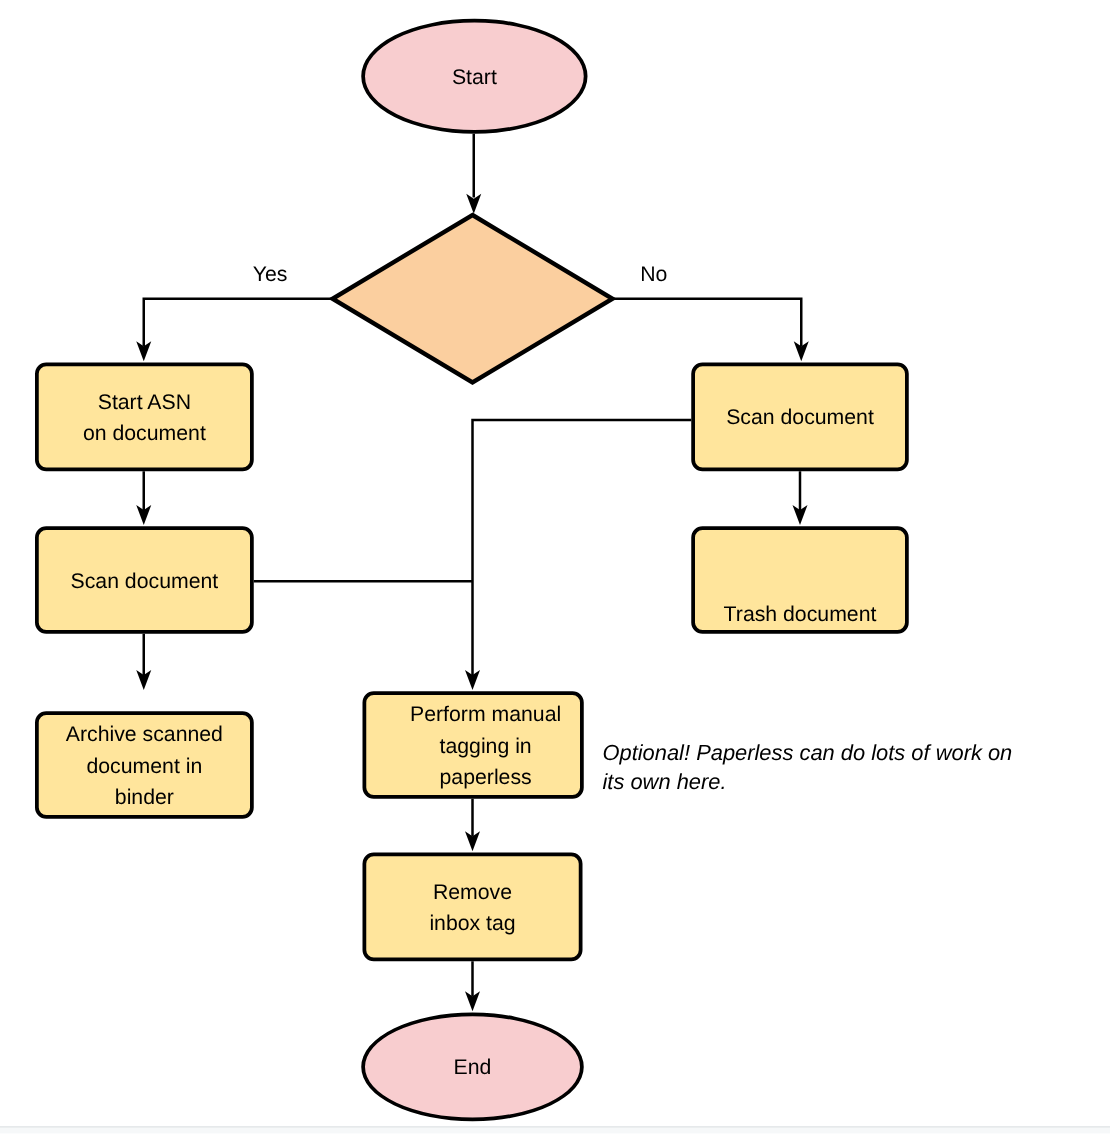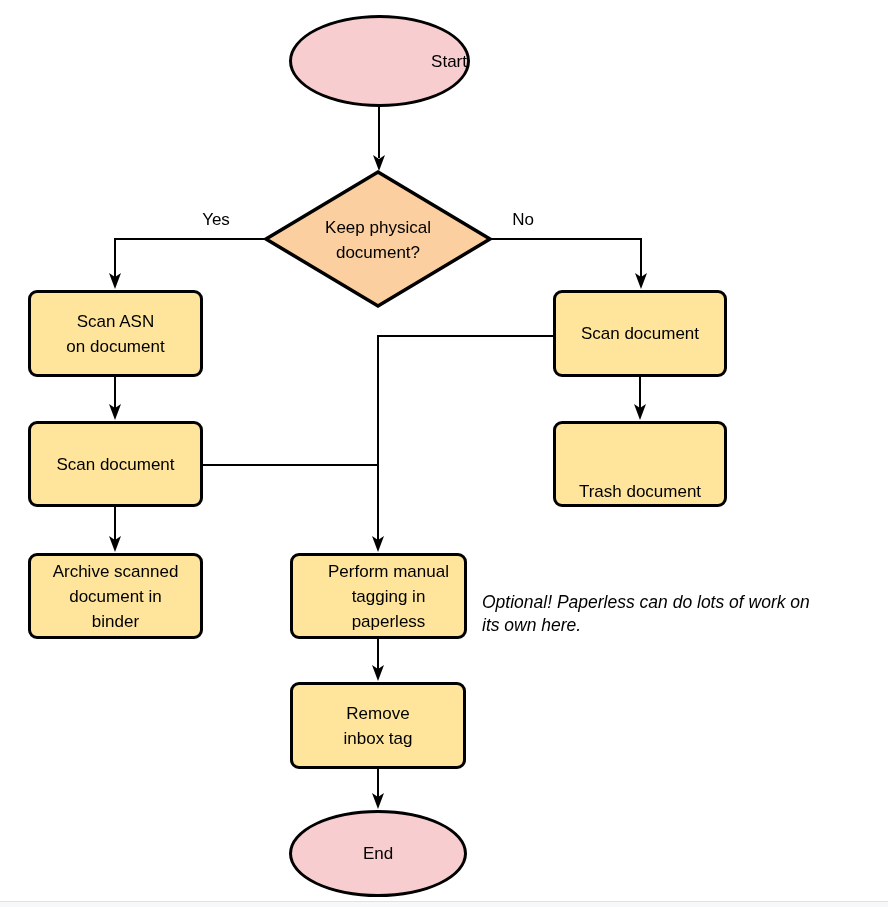--- a/index.html
+++ b/index.html
@@ -122,48 +122,44 @@
       <path class="edge-line" d="M378 639 V669"></path>
       <path class="arrowhead" d="M378 681 L372 665 L378 669 L384 665 Z"></path>
     </g>
 
     <g>
       <path class="edge-line" d="M378 769 V797"></path>
       <path class="arrowhead" d="M378 809 L372 793 L378 797 L384 793 Z"></path>
     </g>
   </svg>
 
-  <div class="node terminator" style="left:289px; top:15px; width:181px; height:92px;justify-content:flex-end;">
+  <div class="node terminator" style="left:289px; top:15px; width:181px; height:92px;">
     <div>
       <span class="line">Start</span>
     </div>
   </div>
 
-  <div class="decision-label" style="left:266px; top:215px; width:224px;">
-    <span class="line">Keep physical</span>
-    <span class="line">document?</span>
-  </div>
 
   <div class="edge-label" style="left:188px; top:209px; width:56px;">Yes</div>
   <div class="edge-label" style="left:495px; top:209px; width:56px;text-align:center;">No</div>
 
   <div class="node process" style="left:28px; top:290px; width:175px; height:87px;">
     <div>
-      <span class="line">Scan ASN</span>
+      <span class="line">Start ASN</span>
       <span class="line">on document</span>
     </div>
   </div>
 
   <div class="node process" style="left:28px; top:421px; width:175px; height:86px;">
     <div>
       <span class="line">Scan document</span>
     </div>
   </div>
 
-  <div class="node process" style="left:28px; top:553px; width:175px; height:86px;">
+  <div class="node process" style="left:28px; top:569px; width:175px; height:86px;">
     <div>
       <span class="line">Archive scanned</span>
       <span class="line">document in</span>
       <span class="line">binder</span>
     </div>
   </div>
 
   <div class="node process" style="left:553px; top:290px; width:174px; height:87px;">
     <div>
       <span class="line">Scan document</span>

